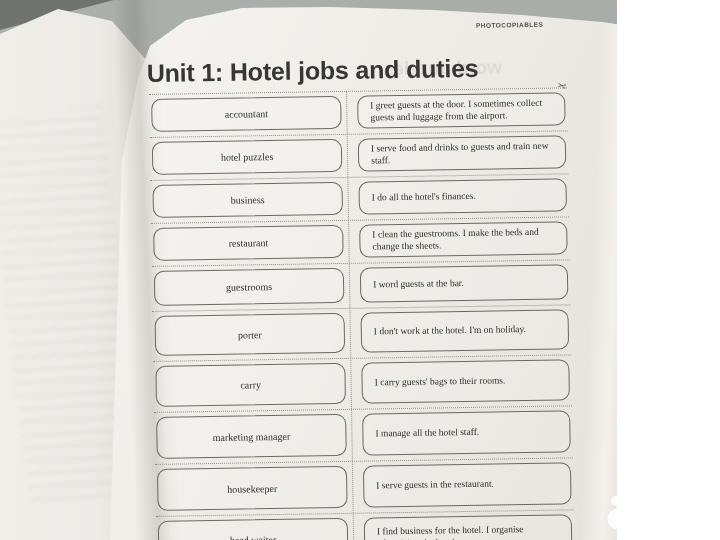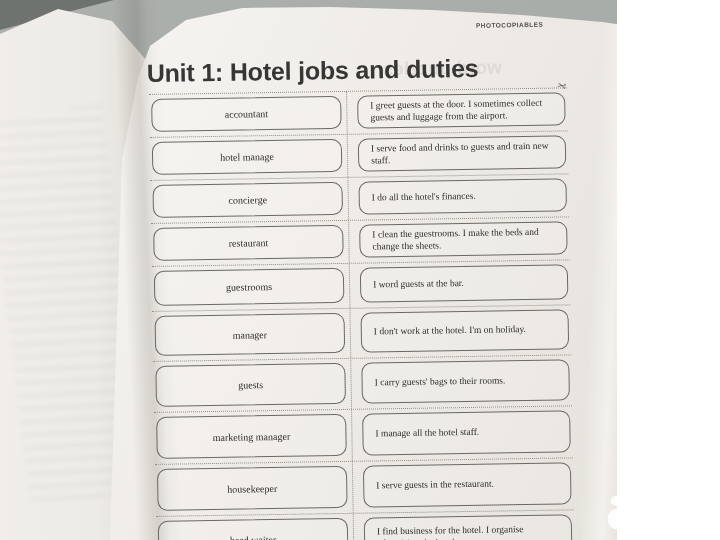--- a/index.html
+++ b/index.html
@@ -99,30 +99,30 @@
     <div class="job-card">
       <span class="job-label">accountant</span>
     </div>
     <div class="duty-card">
       <span class="duty-text">I greet guests at the door. I sometimes collect guests and luggage from the airport.</span>
     </div>
   </div>
 
   <div class="row">
     <div class="job-card">
-      <span class="job-label">hotel manage</span>
+      <span class="job-label">hotel puzzles</span>
     </div>
     <div class="duty-card">
       <span class="duty-text">I serve food and drinks to guests and train new staff.</span>
     </div>
   </div>
 
   <div class="row">
     <div class="job-card">
-      <span class="job-label">concierge</span>
+      <span class="job-label">business</span>
     </div>
     <div class="duty-card">
       <span class="duty-text">I do all the hotel's finances.</span>
     </div>
   </div>
 
   <div class="row">
     <div class="job-card">
       <span class="job-label">restaurant</span>
     </div>
@@ -135,30 +135,30 @@
     <div class="job-card">
       <span class="job-label">guestrooms</span>
     </div>
     <div class="duty-card">
       <span class="duty-text">I word guests at the bar.</span>
     </div>
   </div>
 
   <div class="row">
     <div class="job-card">
-      <span class="job-label">manager</span>
+      <span class="job-label">porter</span>
     </div>
     <div class="duty-card">
       <span class="duty-text">I don't work at the hotel. I'm on holiday.</span>
     </div>
   </div>
 
   <div class="row">
     <div class="job-card">
-      <span class="job-label">guests</span>
+      <span class="job-label">carry</span>
     </div>
     <div class="duty-card">
       <span class="duty-text">I carry guests' bags to their rooms.</span>
     </div>
   </div>
 
   <div class="row">
     <div class="job-card">
       <span class="job-label">marketing manager</span>
     </div>

